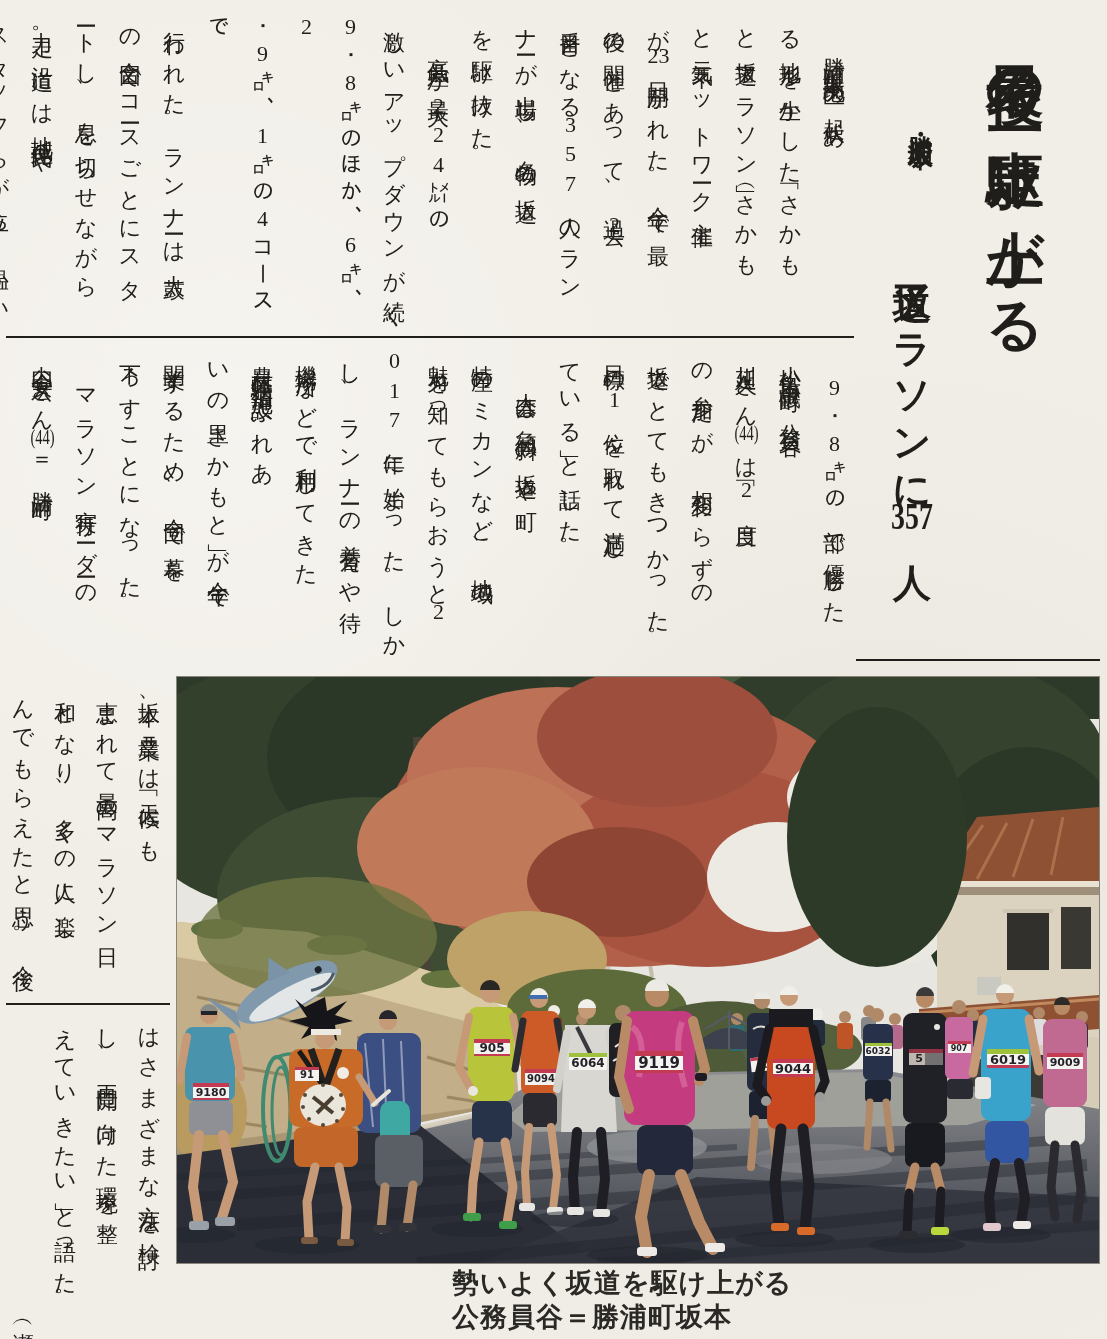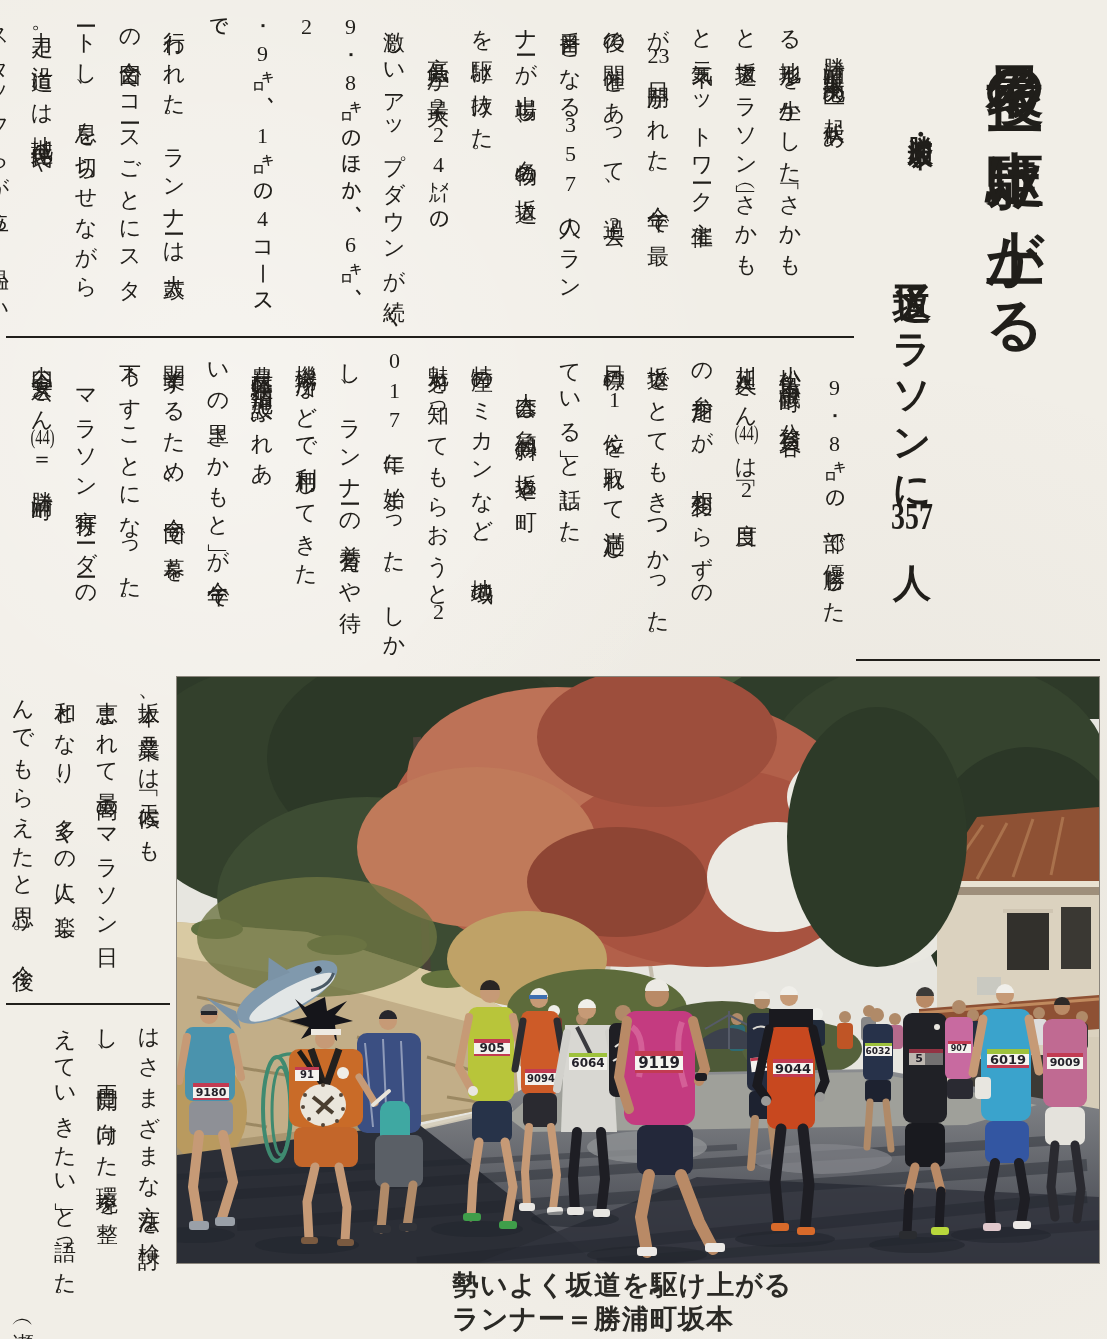--- a/index.html
+++ b/index.html
@@ -26,21 +26,21 @@
   .rail-a{top:684px;height:316px;}
   .rail-b{top:1013px;height:324px;}
   .rail-b > div:nth-child(4){text-align:end;}
   .hr{position:absolute;height:2px;background:#211f1b;}
   .hr-1{left:6px;top:336px;width:848px;}
   .hr-2{left:856px;top:659px;width:244px;}
   .hr-3{left:6px;top:1003px;width:164px;}
   .photo{position:absolute;left:176px;top:676px;width:922px;height:586px;
       border:1px solid #8a857c;box-sizing:content-box;background:#e7e6e0;}
   .caption{position:absolute;left:452px;top:1268px;width:520px;
-      font-family:Liberation Serif, serif;
+      font-family:Liberation Mono, monospace;
       font-size:27px;font-weight:700;letter-spacing:1px;line-height:34px;color:#2a2925;}
   svg text.bib{font-family:"DejaVu Sans","Liberation Sans",sans-serif;font-weight:700;fill:#24222a;}
 </style>
 </head>
 <body>
 
 <div class="page">
 
   <div class="vt headline-main">最後の一走駆け上がる</div>
   <div class="vt kicker">勝浦・坂本</div>
@@ -504,16 +504,16 @@
             <text class="bib" x="888" y="389" font-size="11" text-anchor="middle">9009</text>
           </g>
       <rect x="868" y="430" width="40" height="38" rx="7" fill="#e4e2dc"></rect>
       <path d="M878,468 L874,510 L878,540 M898,468 L904,512 L900,542" stroke="#2a2a30" stroke-width="9" stroke-linecap="round" fill="none"></path>
     </g>
   </svg>
   </div>
 
   <div class="caption">
     <div>勢いよく坂道を駆け上がる</div>
-    <div>ランナー＝勝浦町坂本</div>
+    <div>公務員谷＝勝浦町坂本</div>
   </div>
 
 </div>
 
 </body></html>

